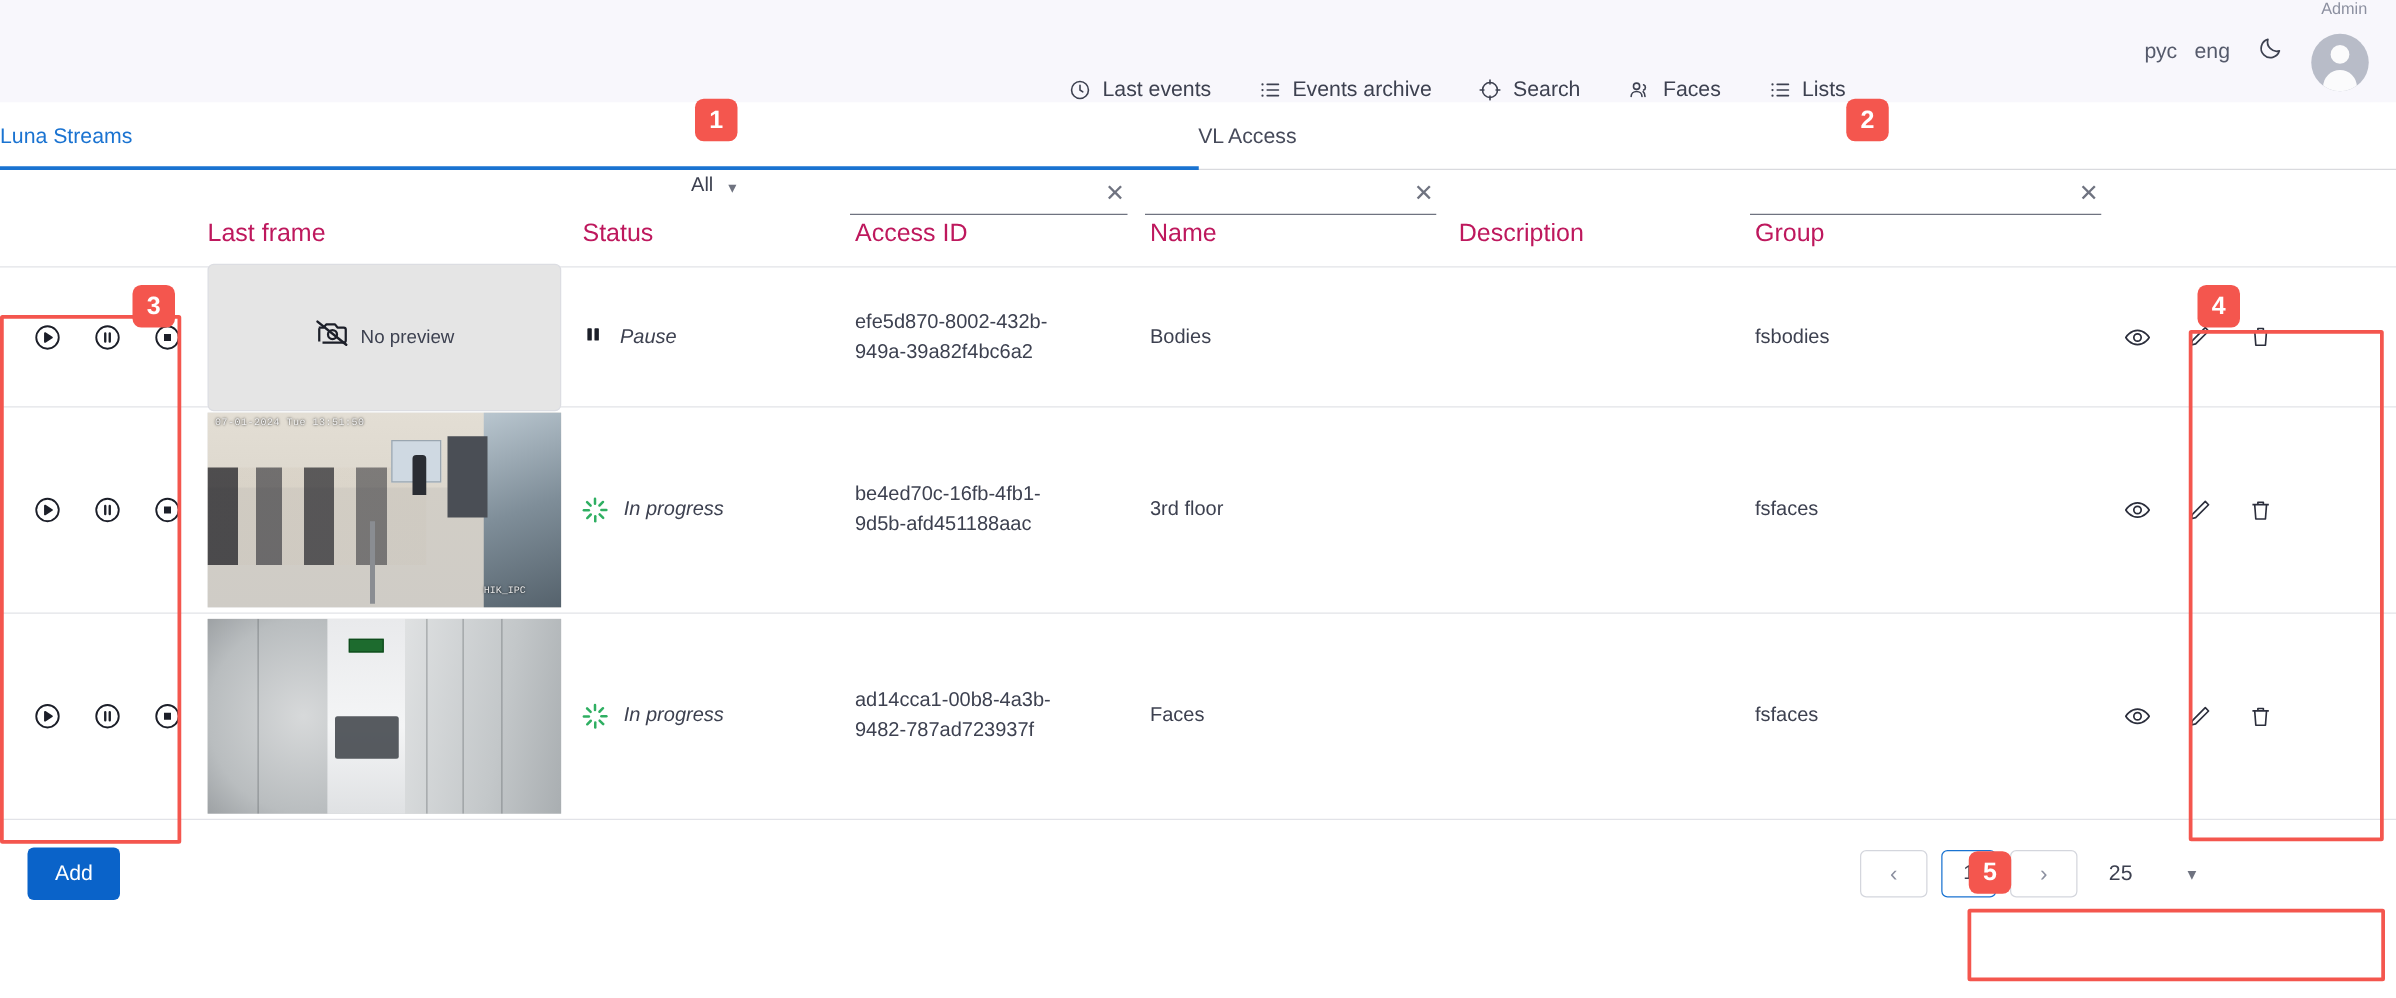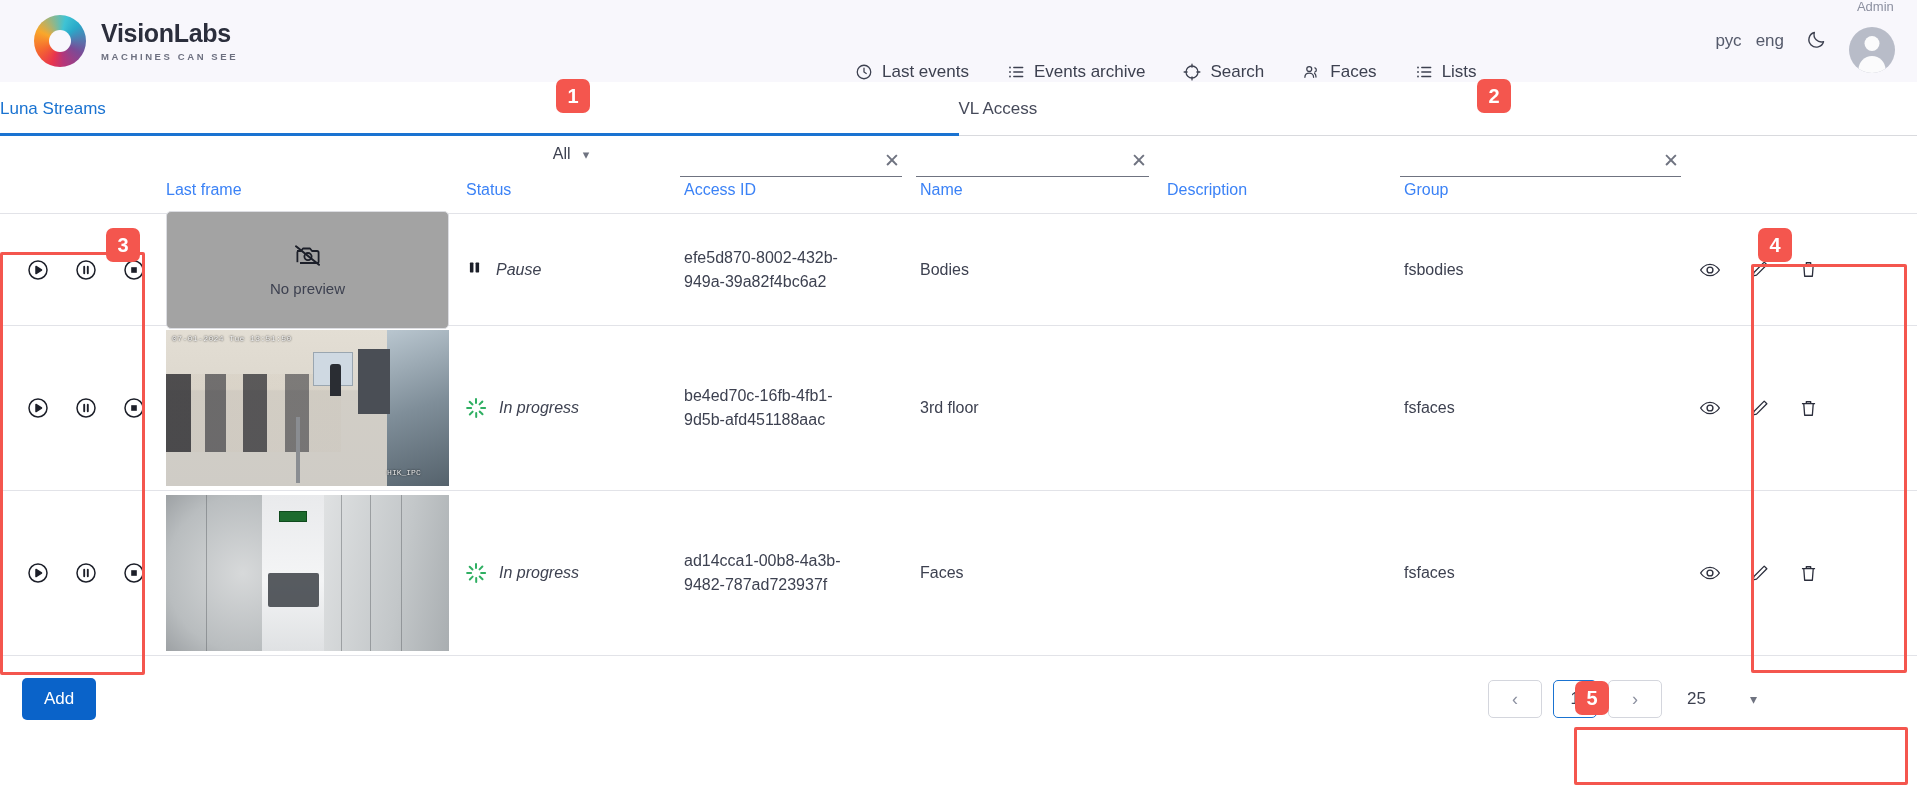--- a/index.html
+++ b/index.html
@@ -95,21 +95,21 @@
   .col { position:relative; padding-left: 4px; }
   .c-ctrl  { width: 162px; }
   .c-frame { width: 300px; }
   .c-status{ width: 218px; }
   .c-sid   { width: 236px; }
   .c-name  { width: 247px; }
   .c-desc  { width: 237px; }
   .c-group { width: 295px; }
   .c-act   { flex:1; }
 
-  .th-label { font-size:16px; color:#3b82f6; padding-bottom:2px; }
+  .th-label { font-size:20px; color:#be185d; padding-bottom:2px; }
   .th-filter {
     position:absolute; left:0; right:14px; top:-34px;
     height: 30px; border-bottom:1px solid #6f7380;
     display:flex; align-items:center; justify-content:flex-end;
   }
   .clear-x {
     font-size:19px; color:#6f7380; line-height:1; cursor:pointer;
     padding:0 2px 3px 0; font-weight:300;
   }
   .sel-all {
@@ -121,23 +121,23 @@
 
   .trow { display:flex; align-items:stretch; border-bottom:1px solid #e2e3e8; }
   .cell { display:flex; align-items:center; padding-left:4px; font-size:16px; color:#3d4150; }
   .cell.center { justify-content:flex-start;font-style:italic; }
 
   .ctrl-group { display:flex; align-items:center; gap:24px; padding-left:22px; }
   .cbtn { width:24px; height:24px; cursor:pointer; color:#1c1f29; }
 
   .thumb {
     width:283px; height:118px; border-radius:5px; overflow:hidden;
-    border:1px solid #dcdde2; background:#a3a3a3;
+    border:1px solid #dcdde2; background:#e5e5e5;
     display:flex; align-items:center; justify-content:center;
-    flex-direction:column; gap:7px;
+    flex-direction:row; gap:7px;
   }
   .thumb.tall { height:156px; border:none; border-radius:0; }
   .nopreview-txt { font-size:15px; color:#3d4150; }
 
   .status { display:flex; align-items:center; gap:13px; font-size:16px; color:#3d4150; }
   .spinner { width:20px; height:20px; position:relative; }
   .spinner i {
     position:absolute; left:9px; top:0; width:2.2px; height:6px;
     background:#2faf62; border-radius:1px; transform-origin: 1.1px 10px;
   }
@@ -245,27 +245,20 @@
     position:absolute; top:0; width:1px; height:100%; background:rgba(90,95,100,.45); z-index:4;
   }
 </style>
 </head>
 <body>
 
 <div class="app">
 
   <div class="header">
 
-    <div class="brand">
-      <div class="brand-mark"></div>
-      <div class="brand-text">
-        <div class="brand-name">VisionLabs</div>
-        <div class="brand-tag">MACHINES CAN SEE</div>
-      </div>
-    </div>
 
     <div class="nav">
 
       <div class="nav-item">
         <span>
           <svg width="18" height="18" viewBox="0 0 24 24" fill="none" stroke="#3d4150" stroke-width="1.7">
             <circle cx="12" cy="12" r="9"></circle>
               <path d="M12 7v5l3 2" stroke-linecap="round"></path>
           </svg>
         </span>

